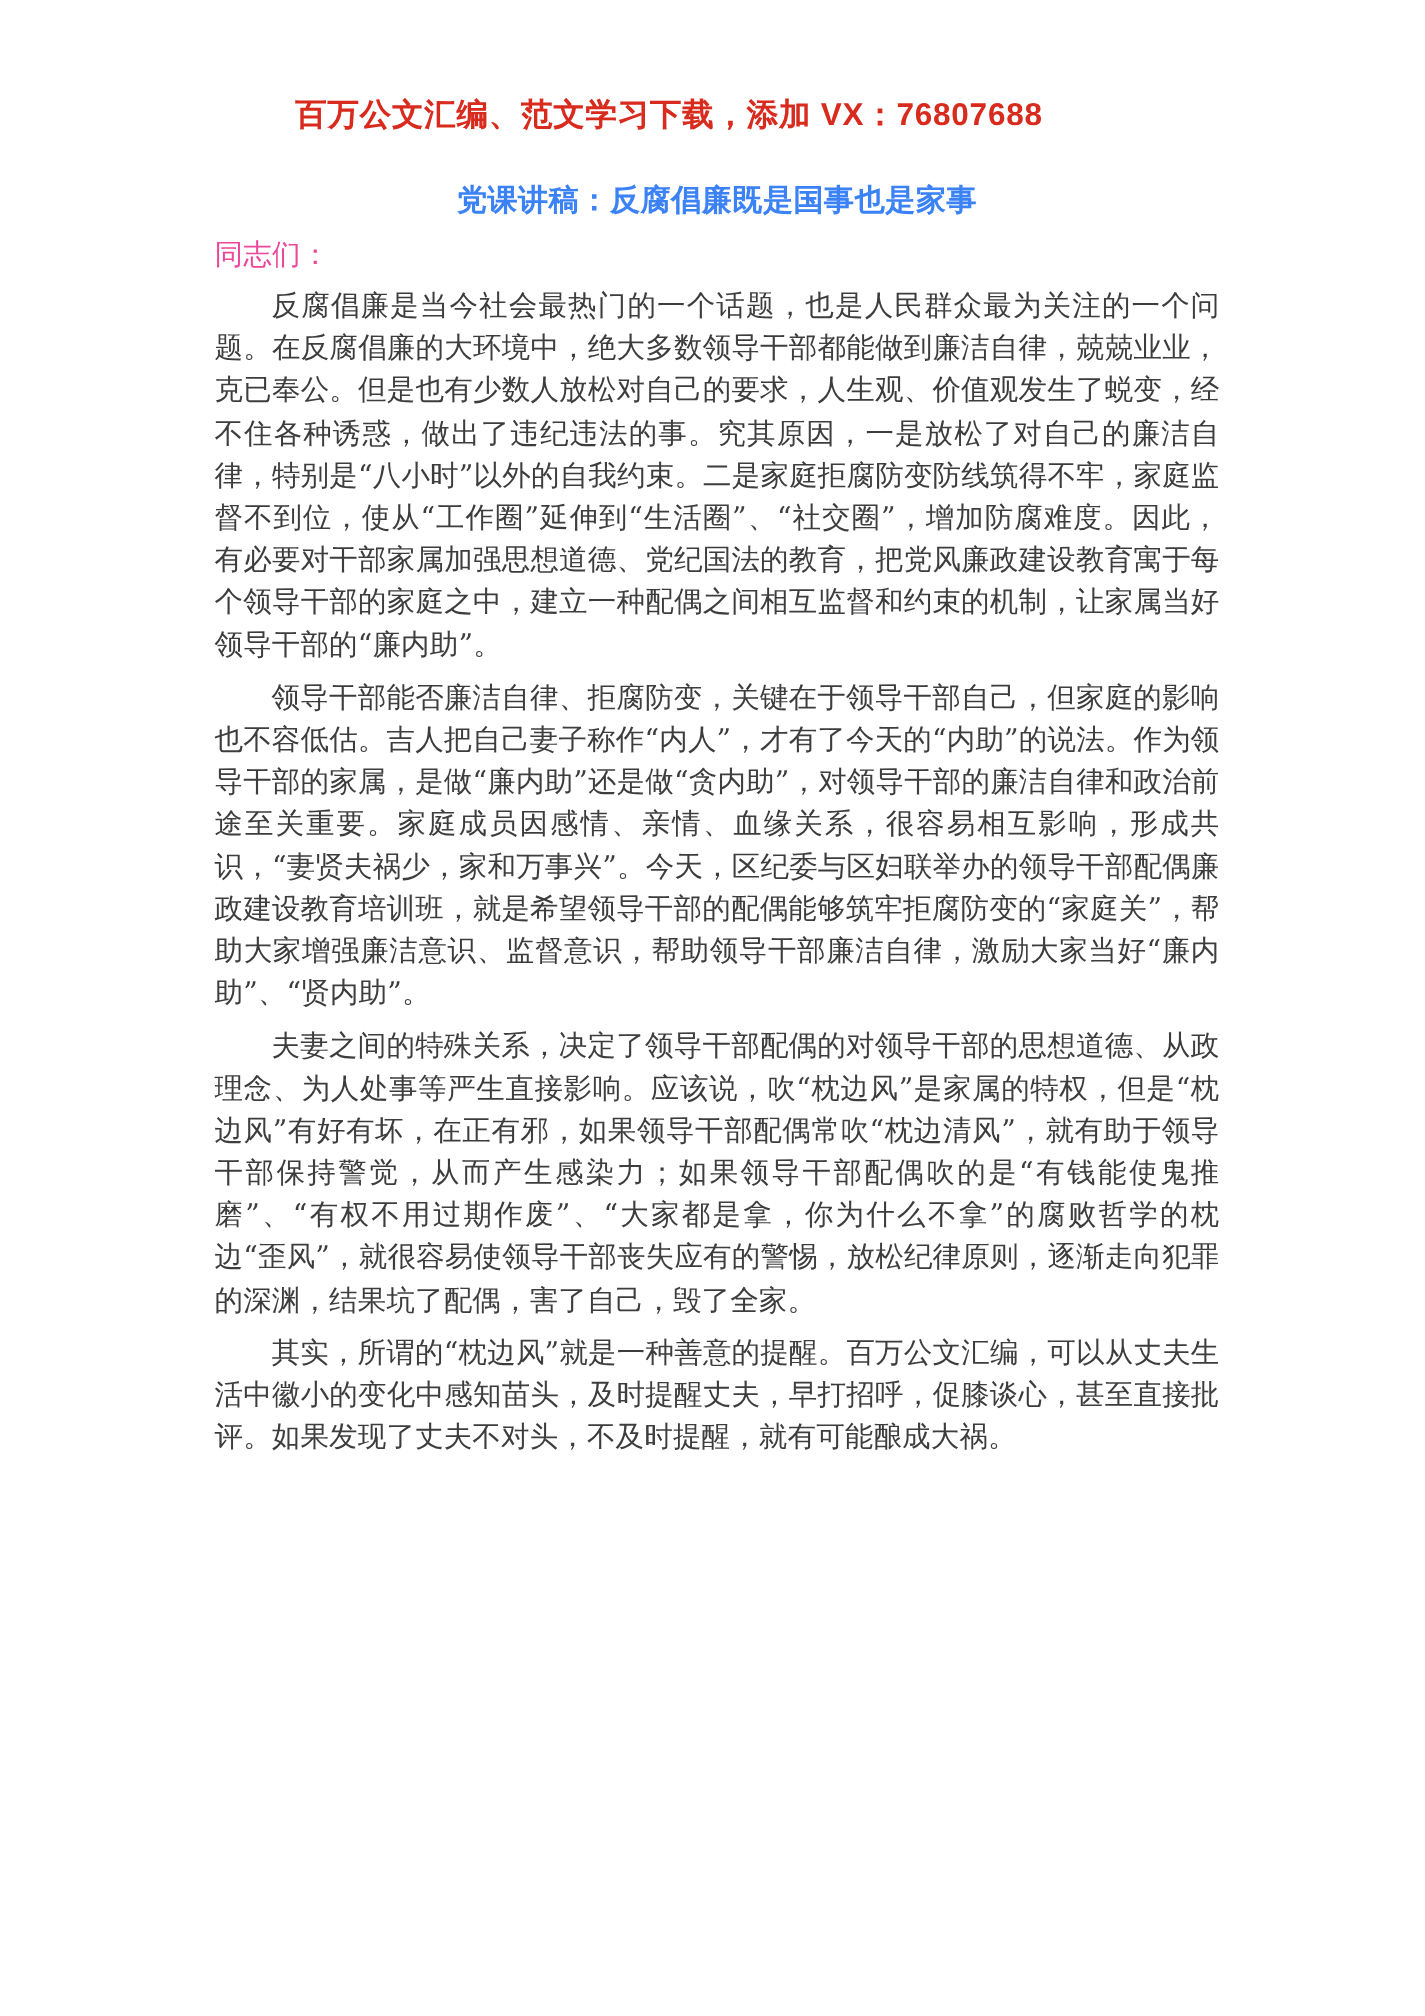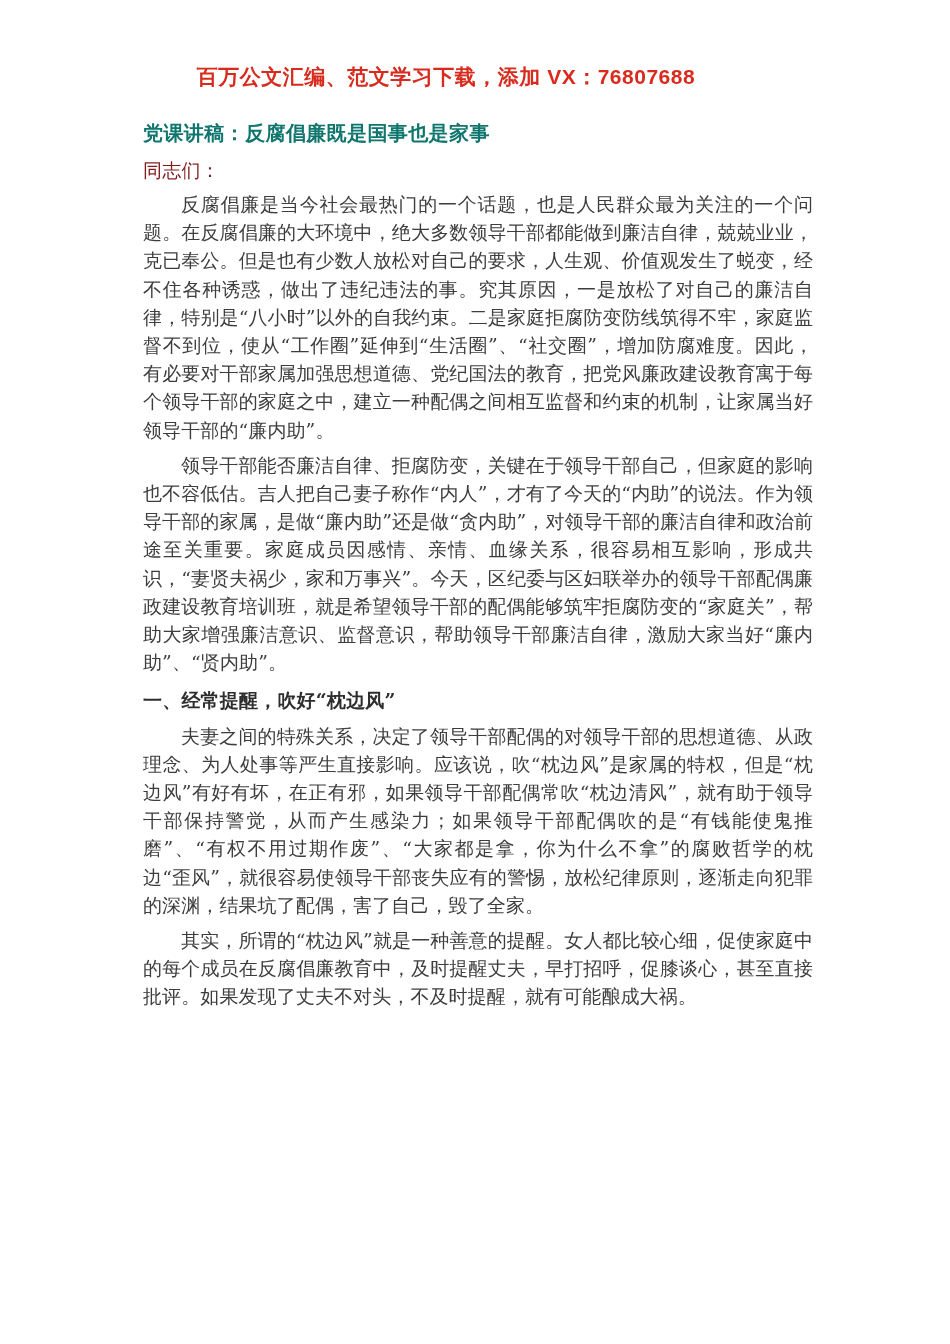--- a/index.html
+++ b/index.html
@@ -40,34 +40,35 @@
   }
 
   .doc-body {
     position: absolute;
     top: 118px;
     left: 143px;
     width: 670px;
   }
 
   .doc-title {
+    text-align: center;
     font-family: "DejaVu Serif", "Liberation Serif", serif;
     font-size: 20px;
     font-weight: bold;
-    color: #0f766e;
+    color: #3b82f6;
     line-height: 30px;
     margin: 0 0 8px 0;
     letter-spacing: 0.4px;
   }
 
   .salutation {
     font-size: 19px;
     line-height: 28px;
     margin: 0 0 6px 0;
-    color: #7f1d1d;
+    color: #ec4899;
     letter-spacing: 0.2px;
   }
 
   p.para {
     font-size: 19px;
     line-height: 28.2px;
     margin: 0 0 7px 0;
     text-indent: 2em;
     text-align: justify;
     text-justify: inter-ideograph;
@@ -102,20 +103,19 @@
     <div class="doc-title">党课讲稿：反腐倡廉既是国事也是家事</div>
 
     <div class="salutation">同志们：</div>
 
     <p class="para">反腐倡廉是当今社会最热门的一个话题，也是人民群众最为关注的一个问题。在反腐倡廉的大环境中，绝大多数领导干部都能做到廉洁自律，兢兢业业，克已奉公。但是也有少数人放松对自己的要求，人生观、价值观发生了蜕变，经不住各种诱惑，做出了违纪违法的事。究其原因，一是放松了对自己的廉洁自律，特别是“八小时”以外的自我约束。二是家庭拒腐防变防线筑得不牢，家庭监督不到位，使从“工作圈”延伸到“生活圈”、“社交圈”，增加防腐难度。因此，有必要对干部家属加强思想道德、党纪国法的教育，把党风廉政建设教育寓于每个领导干部的家庭之中，建立一种配偶之间相互监督和约束的机制，让家属当好领导干部的“廉内助”。</p>
 
     <p class="para">领导干部能否廉洁自律、拒腐防变，关键在于领导干部自己，但家庭的影响也不容低估。吉人把自己妻子称作“内人”，才有了今天的“内助”的说法。作为领导干部的家属，是做“廉内助”还是做“贪内助”，对领导干部的廉洁自律和政治前途至关重要。家庭成员因感情、亲情、血缘关系，很容易相互影响，形成共识，“妻贤夫祸少，家和万事兴”。今天，区纪委与区妇联举办的领导干部配偶廉政建设教育培训班，就是希望领导干部的配偶能够筑牢拒腐防变的“家庭关”，帮助大家增强廉洁意识、监督意识，帮助领导干部廉洁自律，激励大家当好“廉内助”、“贤内助”。</p>
 
 
 
-    <h2 class="section-heading">一、经常提醒，吹好“枕边风”</h2>
 
     <p class="para">夫妻之间的特殊关系，决定了领导干部配偶的对领导干部的思想道德、从政理念、为人处事等严生直接影响。应该说，吹“枕边风”是家属的特权，但是“枕边风”有好有坏，在正有邪，如果领导干部配偶常吹“枕边清风”，就有助于领导干部保持警觉，从而产生感染力；如果领导干部配偶吹的是“有钱能使鬼推磨”、“有权不用过期作废”、“大家都是拿，你为什么不拿”的腐败哲学的枕边“歪风”，就很容易使领导干部丧失应有的警惕，放松纪律原则，逐渐走向犯罪的深渊，结果坑了配偶，害了自己，毁了全家。</p>
 
-    <p class="para">其实，所谓的“枕边风”就是一种善意的提醒。女人都比较心细，促使家庭中的每个成员在反腐倡廉教育中，及时提醒丈夫，早打招呼，促膝谈心，甚至直接批评。如果发现了丈夫不对头，不及时提醒，就有可能酿成大祸。</p>
+    <p class="para">其实，所谓的“枕边风”就是一种善意的提醒。百万公文汇编，可以从丈夫生活中徽小的变化中感知苗头，及时提醒丈夫，早打招呼，促膝谈心，甚至直接批评。如果发现了丈夫不对头，不及时提醒，就有可能酿成大祸。</p>
 
   </div>
 </div>
 
 </body></html>

